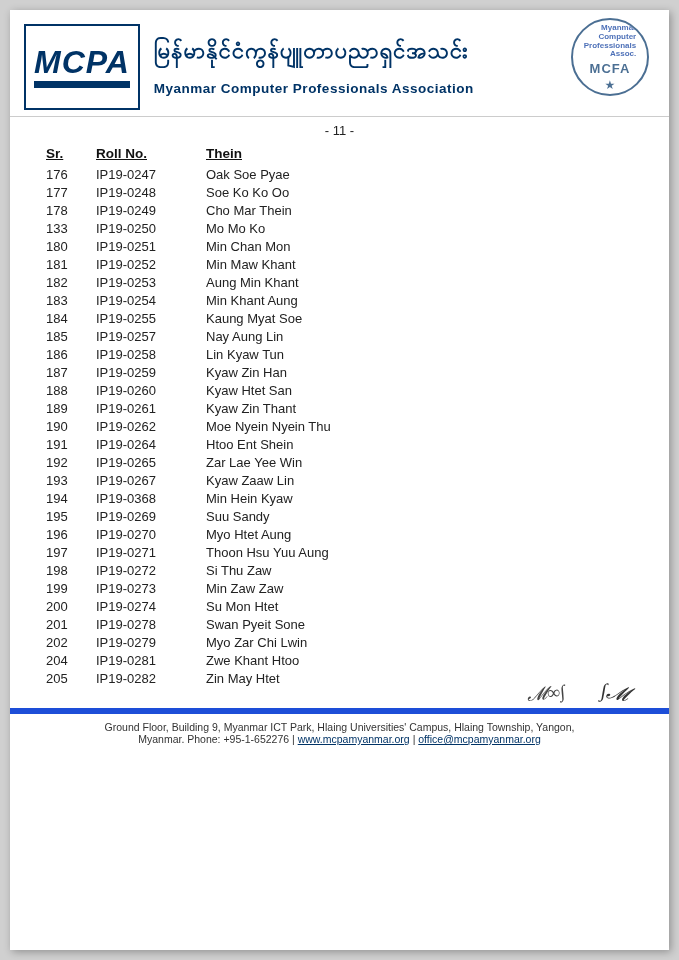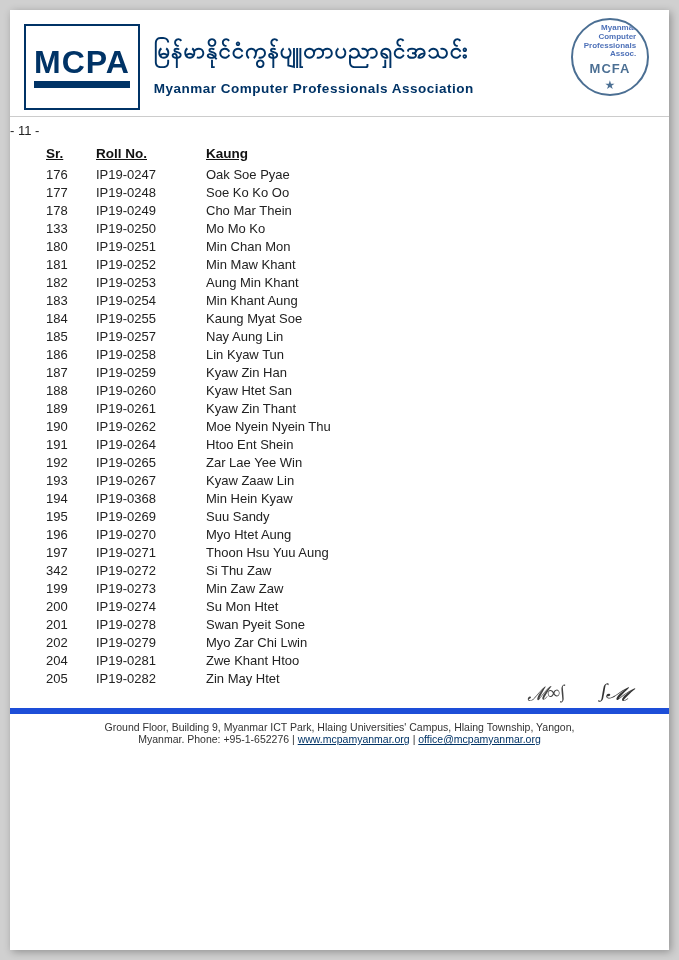--- a/index.html
+++ b/index.html
@@ -25,20 +25,21 @@
       align-items: center;
       padding: 14px 20px 6px 14px;
       border-bottom: 1px solid #ccc;
       position: relative;
     }
     .logo-box {
       border: 2.5px solid #003366;
       padding: 20px 8px;
       margin-right: 14px;
       flex-shrink: 0;
+      font-style: italic;
     }
     .logo-text {
       font-size: 32px;
       font-weight: 900;
       color: #003366;
       letter-spacing: 1px;
       line-height: 1;
     }
     .logo-blue-bar {
       height: 7px;
@@ -88,20 +89,21 @@
     .stamp-inner {
       font-size: 13px;
       font-weight: bold;
       letter-spacing: 1px;
     }
     .stamp-star {
       font-size: 12px;
       margin-top: 2px;
     }
     .page-number {
+      text-align: center;
       font-size: 13px;
       padding: 6px 0 2px 0;
       color: #222;
     }
     .content {
       padding: 4px 30px 10px 30px;
     }
     table {
       width: 100%;
       border-collapse: collapse;
@@ -178,21 +180,21 @@
   </div>
 
   <div class="page-number">- 11 -</div>
 
   <div class="content">
     <table>
       <thead>
         <tr>
           <th>Sr.</th>
           <th>Roll No.</th>
-          <th>Kaung</th>
+          <th>Thein</th>
         </tr>
       </thead>
       <tbody id="table-body">
       <tr>
             <td>176</td>
             <td>IP19-0247</td>
             <td>Oak Soe Pyae</td>
           </tr>
           <tr>
             <td>177</td>
@@ -293,21 +295,21 @@
             <td>196</td>
             <td>IP19-0270</td>
             <td>Myo Htet Aung</td>
           </tr>
           <tr>
             <td>197</td>
             <td>IP19-0271</td>
             <td>Thoon Hsu Yuu Aung</td>
           </tr>
           <tr>
-            <td>342</td>
+            <td>198</td>
             <td>IP19-0272</td>
             <td>Si Thu Zaw</td>
           </tr>
           <tr>
             <td>199</td>
             <td>IP19-0273</td>
             <td>Min Zaw Zaw</td>
           </tr>
           <tr>
             <td>200</td>

